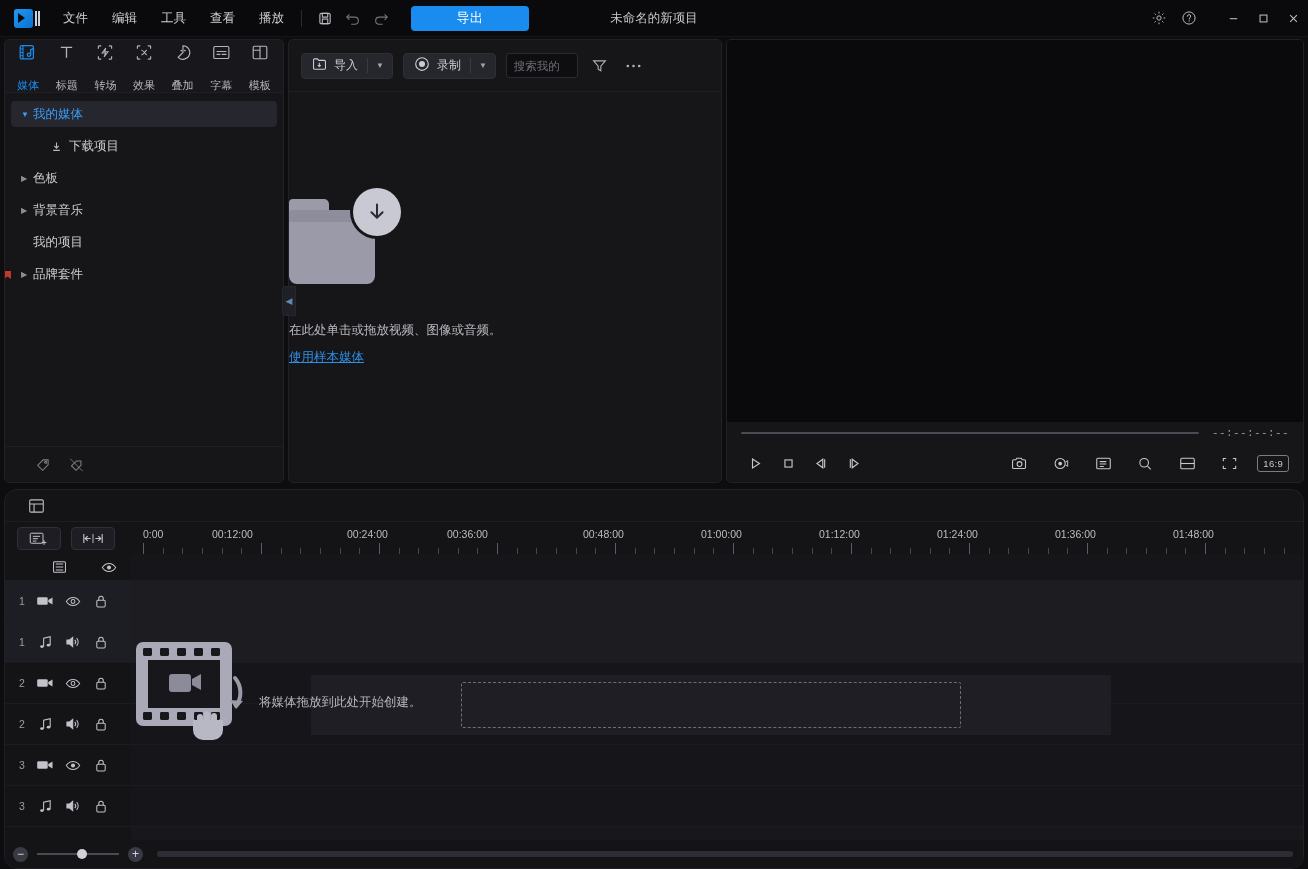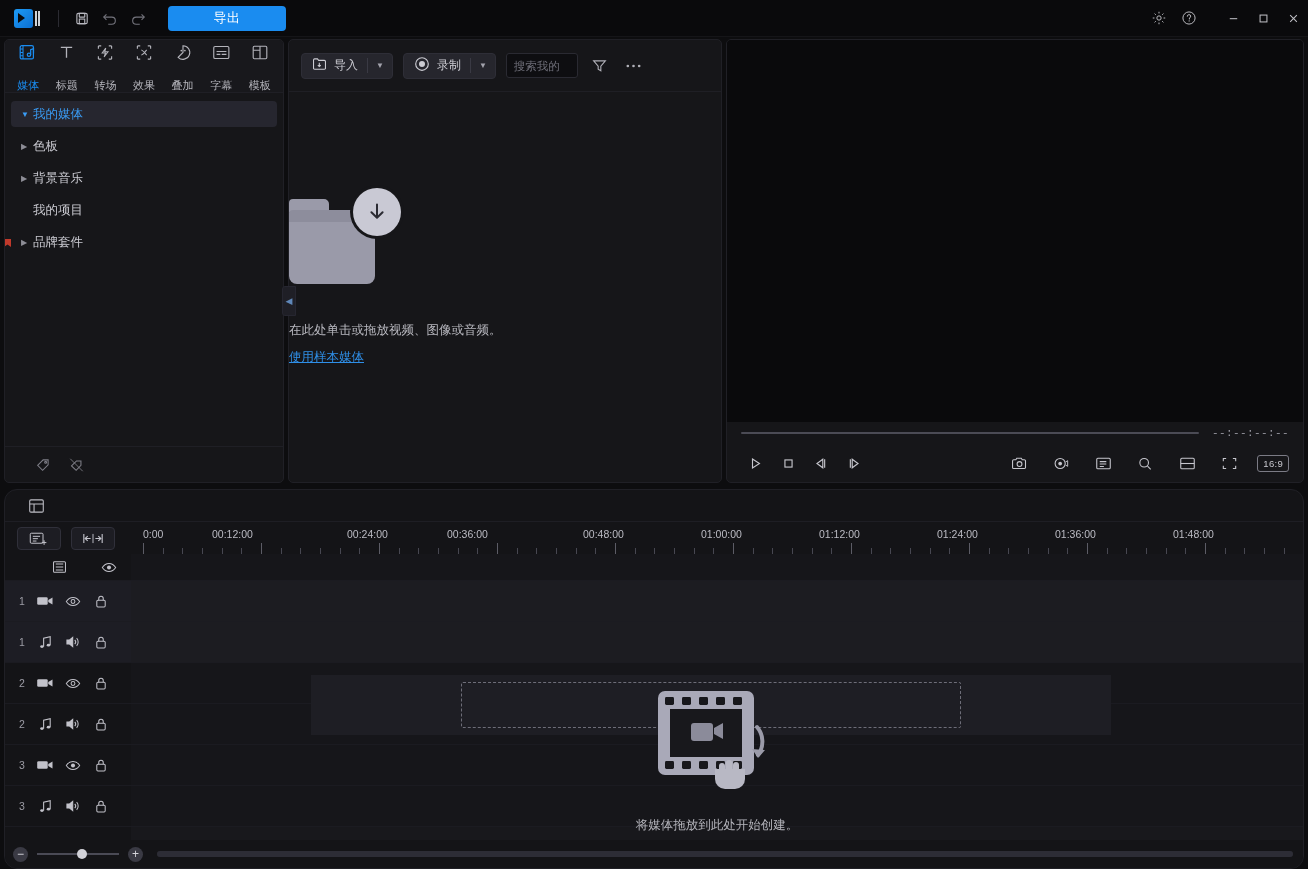--- a/index.html
+++ b/index.html
@@ -260,21 +260,21 @@
   .drop-zone {
     position: absolute; left: 330px; top: 128px; width: 500px; height: 46px;
     border: 1px dashed #6d6d78; border-radius: 2px;
   }
   .drop-band {
     position: absolute; left: 180px; top: 121px; width: 800px; height: 60px;
     background: #1e1e24;
   }
   .tl-empty {
     position: absolute; left: 0; right: 0; top: 0; bottom: 0;
-    display: flex; flex-direction: column; align-items: center; justify-content: flex-end;
+    display: flex; flex-direction: row; align-items: center; justify-content: flex-start;
     pointer-events: none; padding-bottom: 6px;
   }
   .tl-empty .cap { font-size: 12.5px; color: #b6b6bd; margin-top: 16px; }
 
   .tl-foot {
     height: 28px; flex: 0 0 28px; display: flex; align-items: center; padding-left: 8px;
     gap: 0; background: #141417;
   }
   .zbtn {
     width: 15px; height: 15px; border-radius: 50%; background: #3a3a44; color: #d6d6dc;
@@ -301,20 +301,27 @@
 
   <div class="titlebar">
     <div class="logo">
       <div class="sq"></div>
       <div class="bars">
           <i></i>
           <i></i>
         </div>
     </div>
 
+    <div class="menu">
+      <div class="menu-item">文件</div>
+      <div class="menu-item">编辑</div>
+      <div class="menu-item">工具</div>
+      <div class="menu-item">查看</div>
+      <div class="menu-item">播放</div>
+    </div>
 
     <div class="tb-sep"></div>
 
     <div class="tb-icon">
       <svg width="15" height="15" viewBox="0 0 16 16" fill="none" stroke="#b8b8c0" stroke-width="1.2">
         <rect x="2" y="2.5" width="11" height="11" rx="1.5"></rect>
         <rect x="4.6" y="2.5" width="5.8" height="4" rx=".5"></rect>
         <rect x="4.6" y="8.6" width="5.8" height="5"></rect>
       </svg>
     </div>
@@ -326,20 +333,21 @@
     </div>
     <div class="tb-icon">
       <svg width="16" height="14" viewBox="0 0 18 14" fill="none" stroke="#74747d" stroke-width="1.2">
         <path d="M13 3 L16 6 L13 9"></path>
           <path d="M16 6 H7 a4 4 0 0 0 0 8 H11"></path>
       </svg>
     </div>
 
     <button class="export-btn">导出</button>
 
+    <div class="proj-title">未命名的新项目</div>
 
     <div class="win-right">
       <div class="win-ico">
         <svg width="16" height="16" viewBox="0 0 20 20" fill="none" stroke="#c0c0c6" stroke-width="1.2">
           <circle cx="10" cy="10" r="2.7"></circle>
           <path d="M10 2.2v2.1M10 15.7v2.1M2.2 10h2.1M15.7 10h2.1M4.5 4.5l1.5 1.5M14 14l1.5 1.5M15.5 4.5L14 6M6 14l-1.5 1.5"></path>
         </svg>
       </div>
       <div class="win-ico">
         <svg width="16" height="16" viewBox="0 0 20 20" fill="none" stroke="#c0c0c6" stroke-width="1.2">
@@ -436,20 +444,28 @@
             </svg>
           </span>
           <span class="lb">模板</span>
         </div>
       </div>
 
       <div class="tree">
         <div class="tree-row sel">
           <span class="tri">▼</span>
           <span>我的媒体</span>
+        </div>
+        <div class="tree-row child">
+          <span class="dl">
+            <svg width="11" height="11" viewBox="0 0 12 12" fill="none" stroke="#b9b9c0" stroke-width="1.2">
+              <path d="M6 1.6v6M3.6 5.4L6 7.8l2.4-2.4M2.4 10.2h7.2"></path>
+            </svg>
+          </span>
+          <span>下载项目</span>
         </div>
         <div class="tree-row">
           <span class="tri">▶</span>
           <span>色板</span>
         </div>
         <div class="tree-row">
           <span class="tri">▶</span>
           <span>背景音乐</span>
         </div>
         <div class="tree-row">

